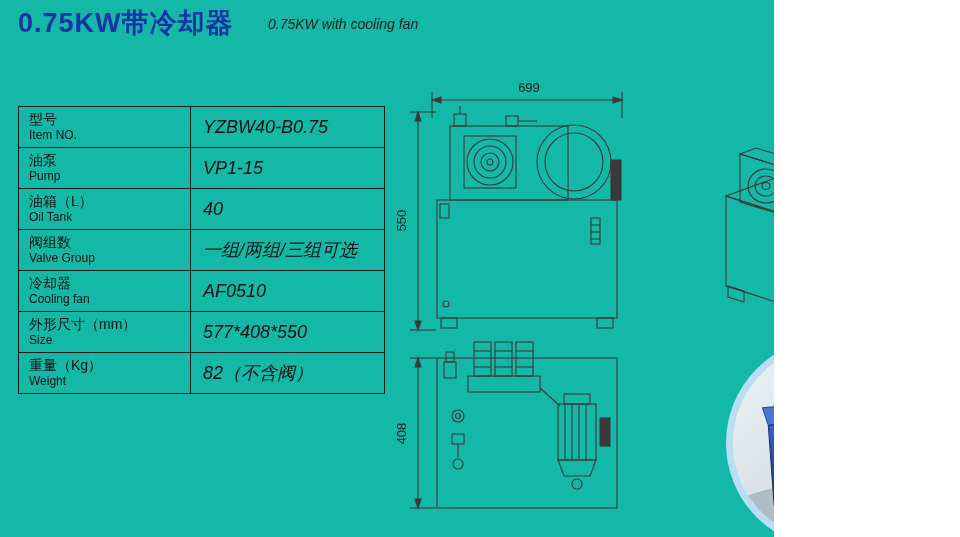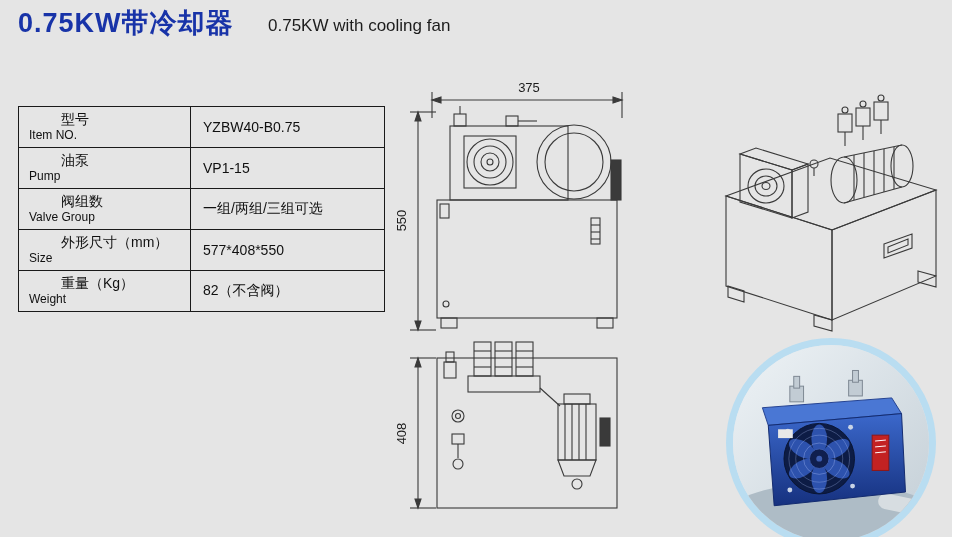--- a/index.html
+++ b/index.html
@@ -3,46 +3,46 @@
 <meta charset="utf-8">
 <style>
   * { margin:0; padding:0; box-sizing:border-box; }
   html,body { width:960px; height:537px; }
   body {
     position:relative;
     background:#ffffff;
     font-family:"Liberation Sans", sans-serif;
     overflow:hidden;
   }
-  .page { position:absolute; left:0; top:0; width:952px; height:537px; background:#e5e5e5; overflow:hidden; }
+  .page { position:absolute; left:0; top:0; width:774px; height:537px; background:#14b8a6; overflow:hidden; }
 
   .title-zh {
     position:absolute; left:18px; top:5px;
     font-size:27px; font-weight:bold; color:#1833a8; letter-spacing:1px;
   }
   .title-en {
     position:absolute; left:268px; top:16px;
-    font-size:17px; color:#1c1c1c;
+    font-size:14px; color:#1c1c1c;font-style:italic;
   }
 
   .spec-table {
     position:absolute; left:18px; top:106px; width:367px;
     border-collapse:collapse; table-layout:fixed;
   }
   .spec-table td {
     border:1px solid #1a1a1a;
     height:41px;
     vertical-align:middle;
     color:#101010;
     overflow:hidden;
   }
   .label-cell { width:172px; padding-left:10px; }
-  .label-cell .zh { font-size:14px; line-height:17px;margin-left:32px; }
+  .label-cell .zh { font-size:14px; line-height:17px; }
   .label-cell .en { font-size:12px; line-height:15px; }
-  .value-cell { padding-left:12px; font-size:14px; }
+  .value-cell { padding-left:12px; font-size:18px;font-style:italic; }
 
   .drawing { position:absolute; }
   .dim-label {
     position:absolute; font-size:13px; color:#1c1c1c;
     width:34px; text-align:center;
   }
   .dim-vert { transform:rotate(-90deg); transform-origin:center; }
 
   .photo-circle {
     position:absolute; left:726px; top:338px;
@@ -73,24 +73,38 @@
       </tr>
       <tr>
         <td class="label-cell">
           <div class="zh">油泵</div>
           <div class="en">Pump</div>
         </td>
         <td class="value-cell">VP1-15</td>
       </tr>
       <tr>
         <td class="label-cell">
+          <div class="zh">油箱（L）</div>
+          <div class="en">Oil Tank</div>
+        </td>
+        <td class="value-cell">40</td>
+      </tr>
+      <tr>
+        <td class="label-cell">
           <div class="zh">阀组数</div>
           <div class="en">Valve Group</div>
         </td>
         <td class="value-cell">一组/两组/三组可选</td>
+      </tr>
+      <tr>
+        <td class="label-cell">
+          <div class="zh">冷却器</div>
+          <div class="en">Cooling fan</div>
+        </td>
+        <td class="value-cell">AF0510</td>
       </tr>
       <tr>
         <td class="label-cell">
           <div class="zh">外形尺寸（mm）</div>
           <div class="en">Size</div>
         </td>
         <td class="value-cell">577*408*550</td>
       </tr>
       <tr>
         <td class="label-cell">
@@ -141,21 +155,21 @@
         <rect x="203" y="140" width="9" height="26"></rect>
         <line x1="203" y1="147" x2="212" y2="147"></line>
         <line x1="203" y1="154" x2="212" y2="154"></line>
         <line x1="203" y1="161" x2="212" y2="161"></line>
 
         <rect x="52" y="126" width="9" height="14"></rect>
         <circle cx="58" cy="226" r="3"></circle>
       </g>
     </svg>
   </div>
-  <div class="dim-label" style="left:512px; top:80px;">375</div>
+  <div class="dim-label" style="left:512px; top:80px;">699</div>
   <div class="dim-label dim-vert" style="left:384px; top:213px;">550</div>
 
   <div class="drawing" style="left:388px; top:338px;">
     <svg width="240" height="196" viewBox="0 0 240 196">
       <g stroke="#3a3a3a" fill="none" stroke-width="1.1">
 
         <line x1="22" y1="20" x2="48" y2="20"></line>
         <line x1="22" y1="170" x2="48" y2="170"></line>
         <line x1="30" y1="20" x2="30" y2="170"></line>
         <polygon points="30,20 27,29 33,29" fill="#3a3a3a"></polygon>

